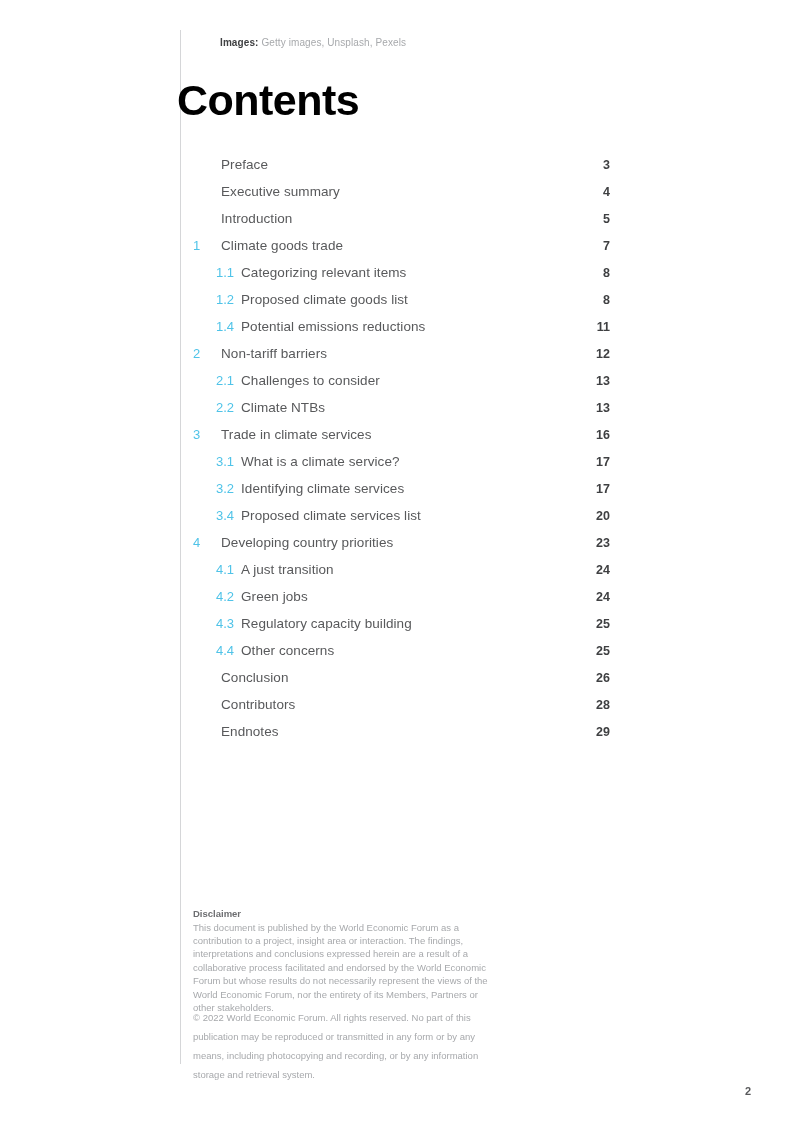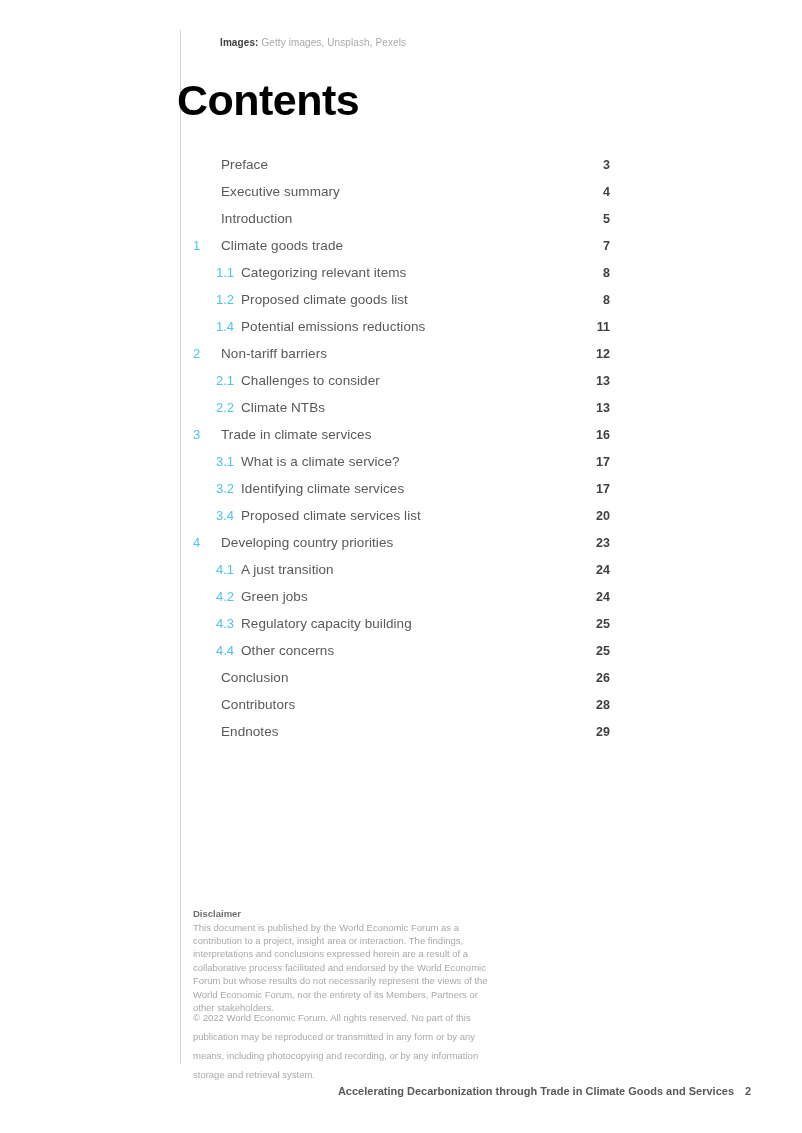--- a/index.html
+++ b/index.html
@@ -292,17 +292,16 @@
     </div>
 
   <div class="disclaimer">
     <div class="disclaimer-heading">Disclaimer</div>
     <div class="disclaimer-body">This document is published by the World Economic Forum as a contribution to a project, insight area or interaction. The findings, interpretations and conclusions expressed herein are a result of a collaborative process facilitated and endorsed by the World Economic Forum but whose results do not necessarily represent the views of the World Economic Forum, nor the entirety of its Members, Partners or other stakeholders.</div>
   </div>
 
   <div class="copyright">© 2022 World Economic Forum. All rights reserved. No part of this publication may be reproduced or transmitted in any form or by any means, including photocopying and recording, or by any information storage and retrieval system.</div>
 
   <div class="footer">
-    <div class="footer-title">Accelerating Decarbonization through Trade in Climate Goods and Services</div>
     <div class="footer-page">2</div>
   </div>
 
 </div>
 
 </body></html>

